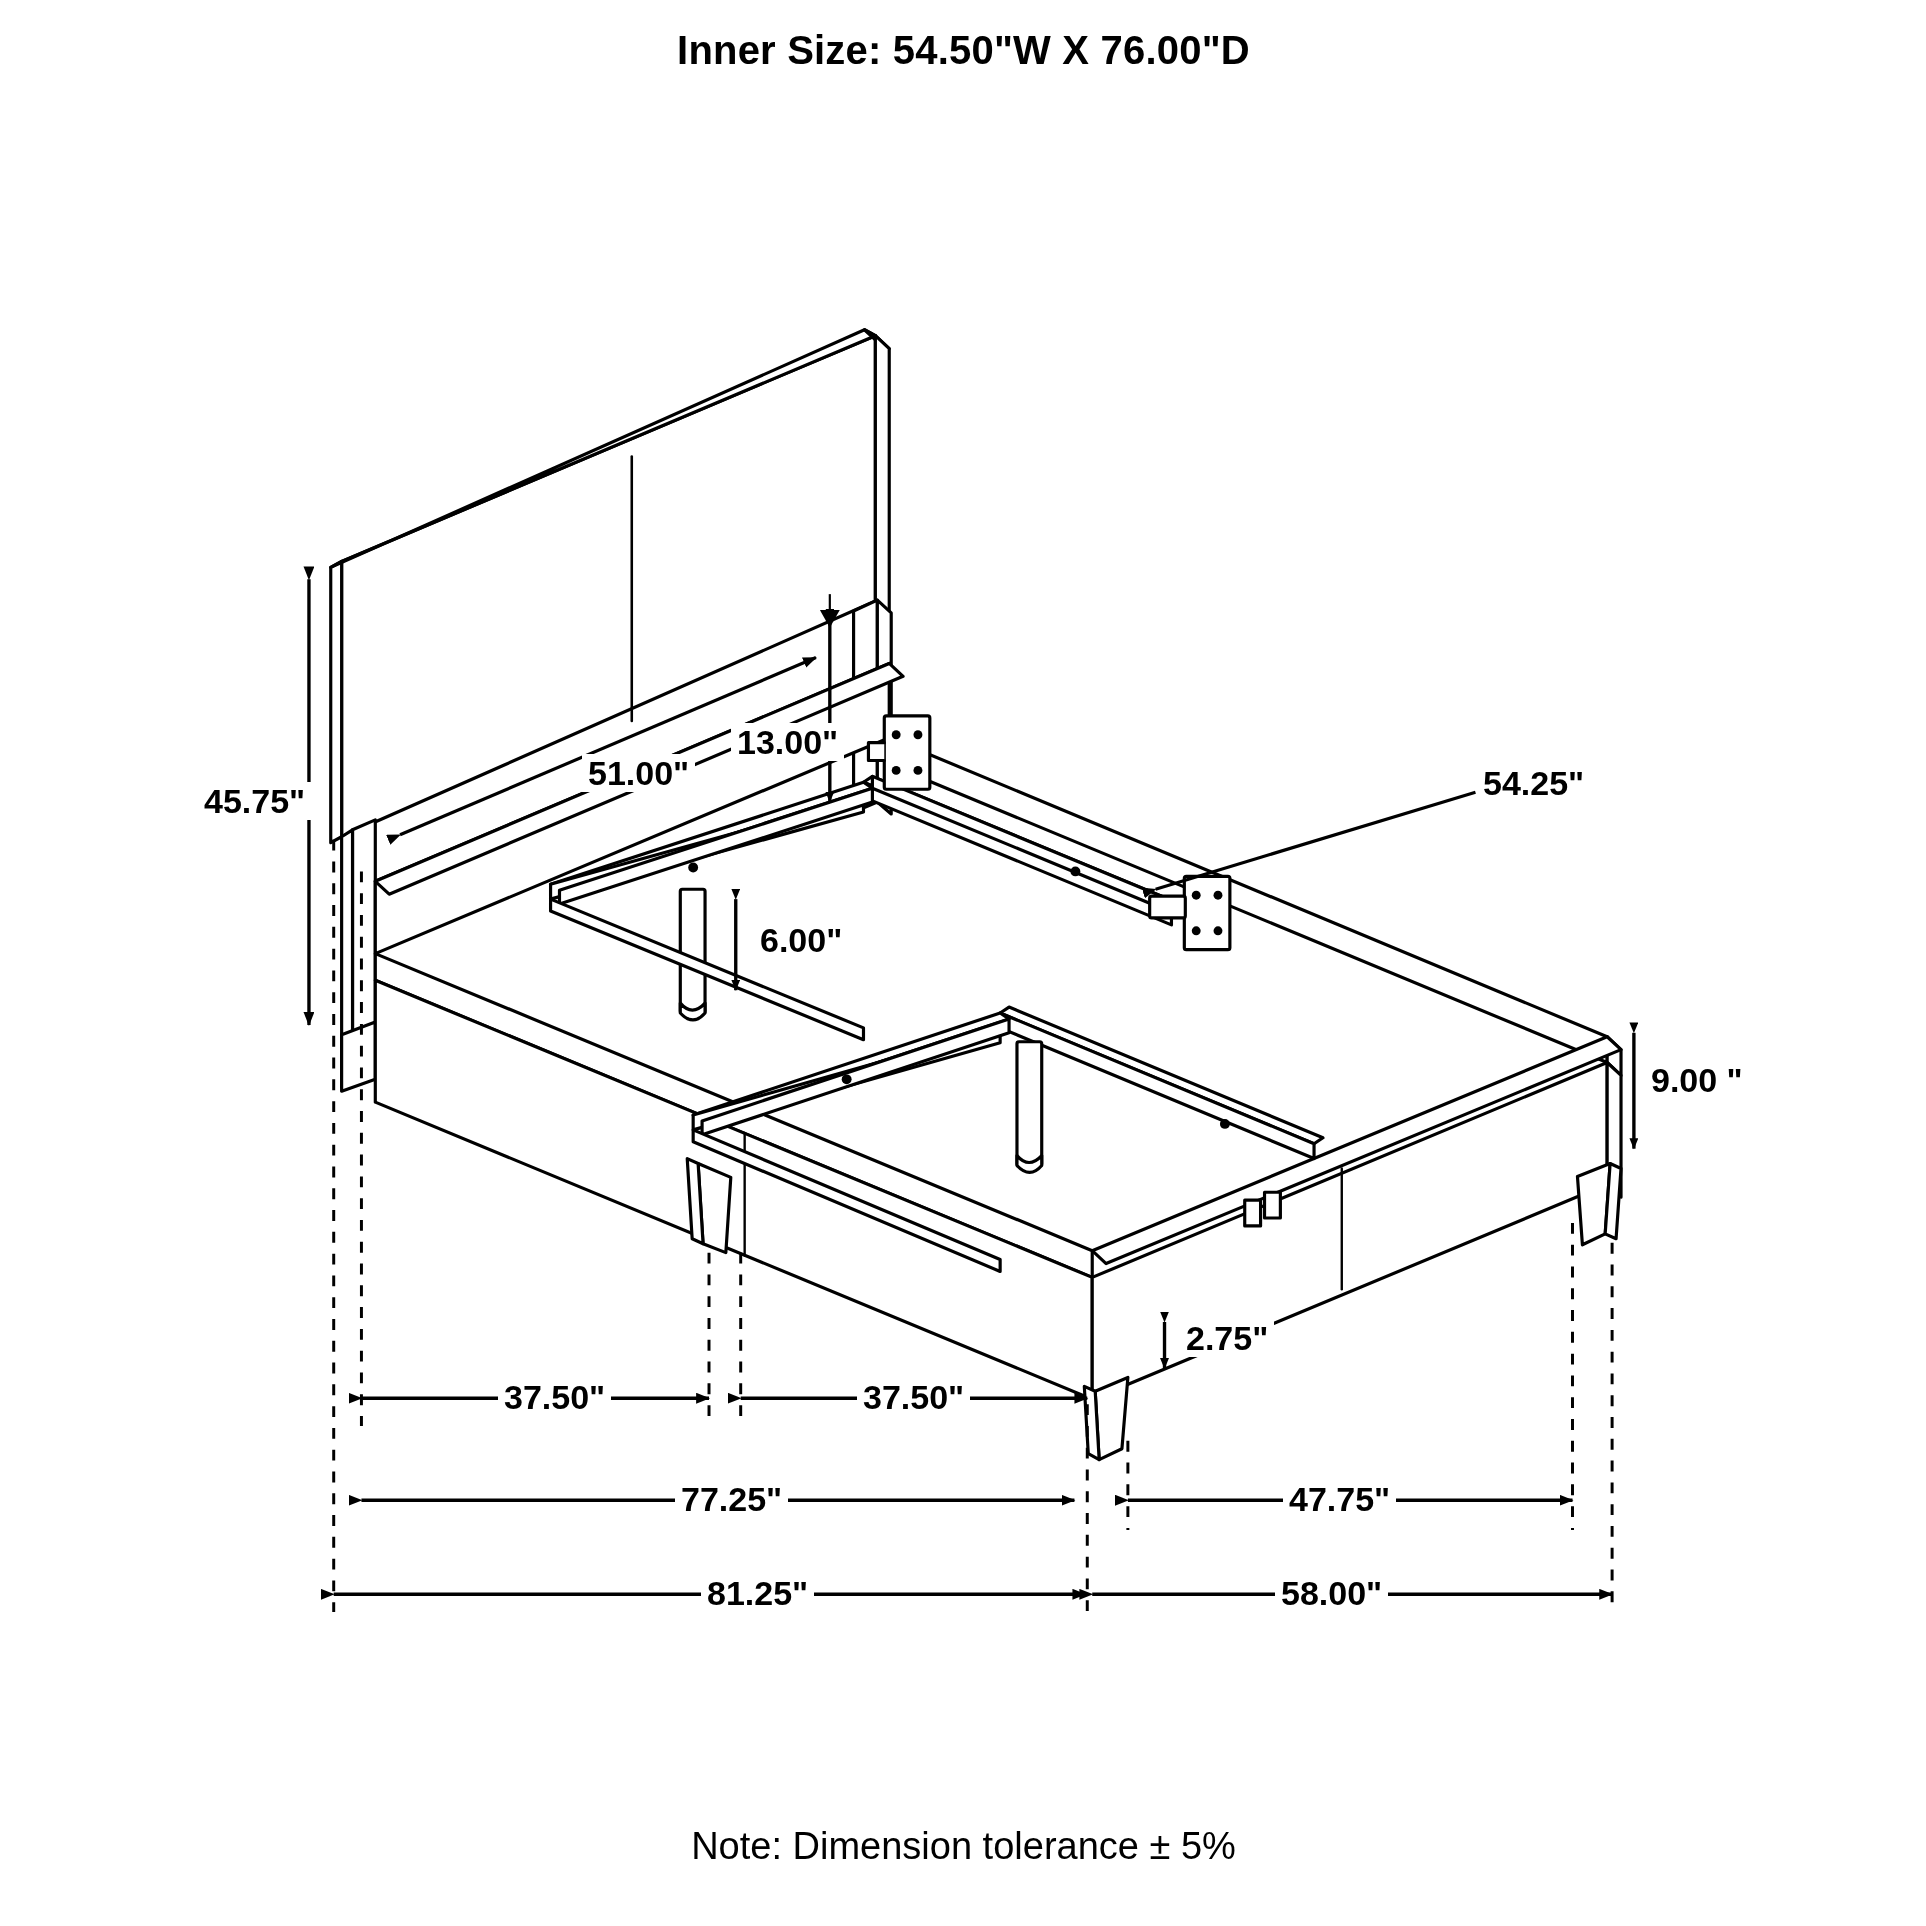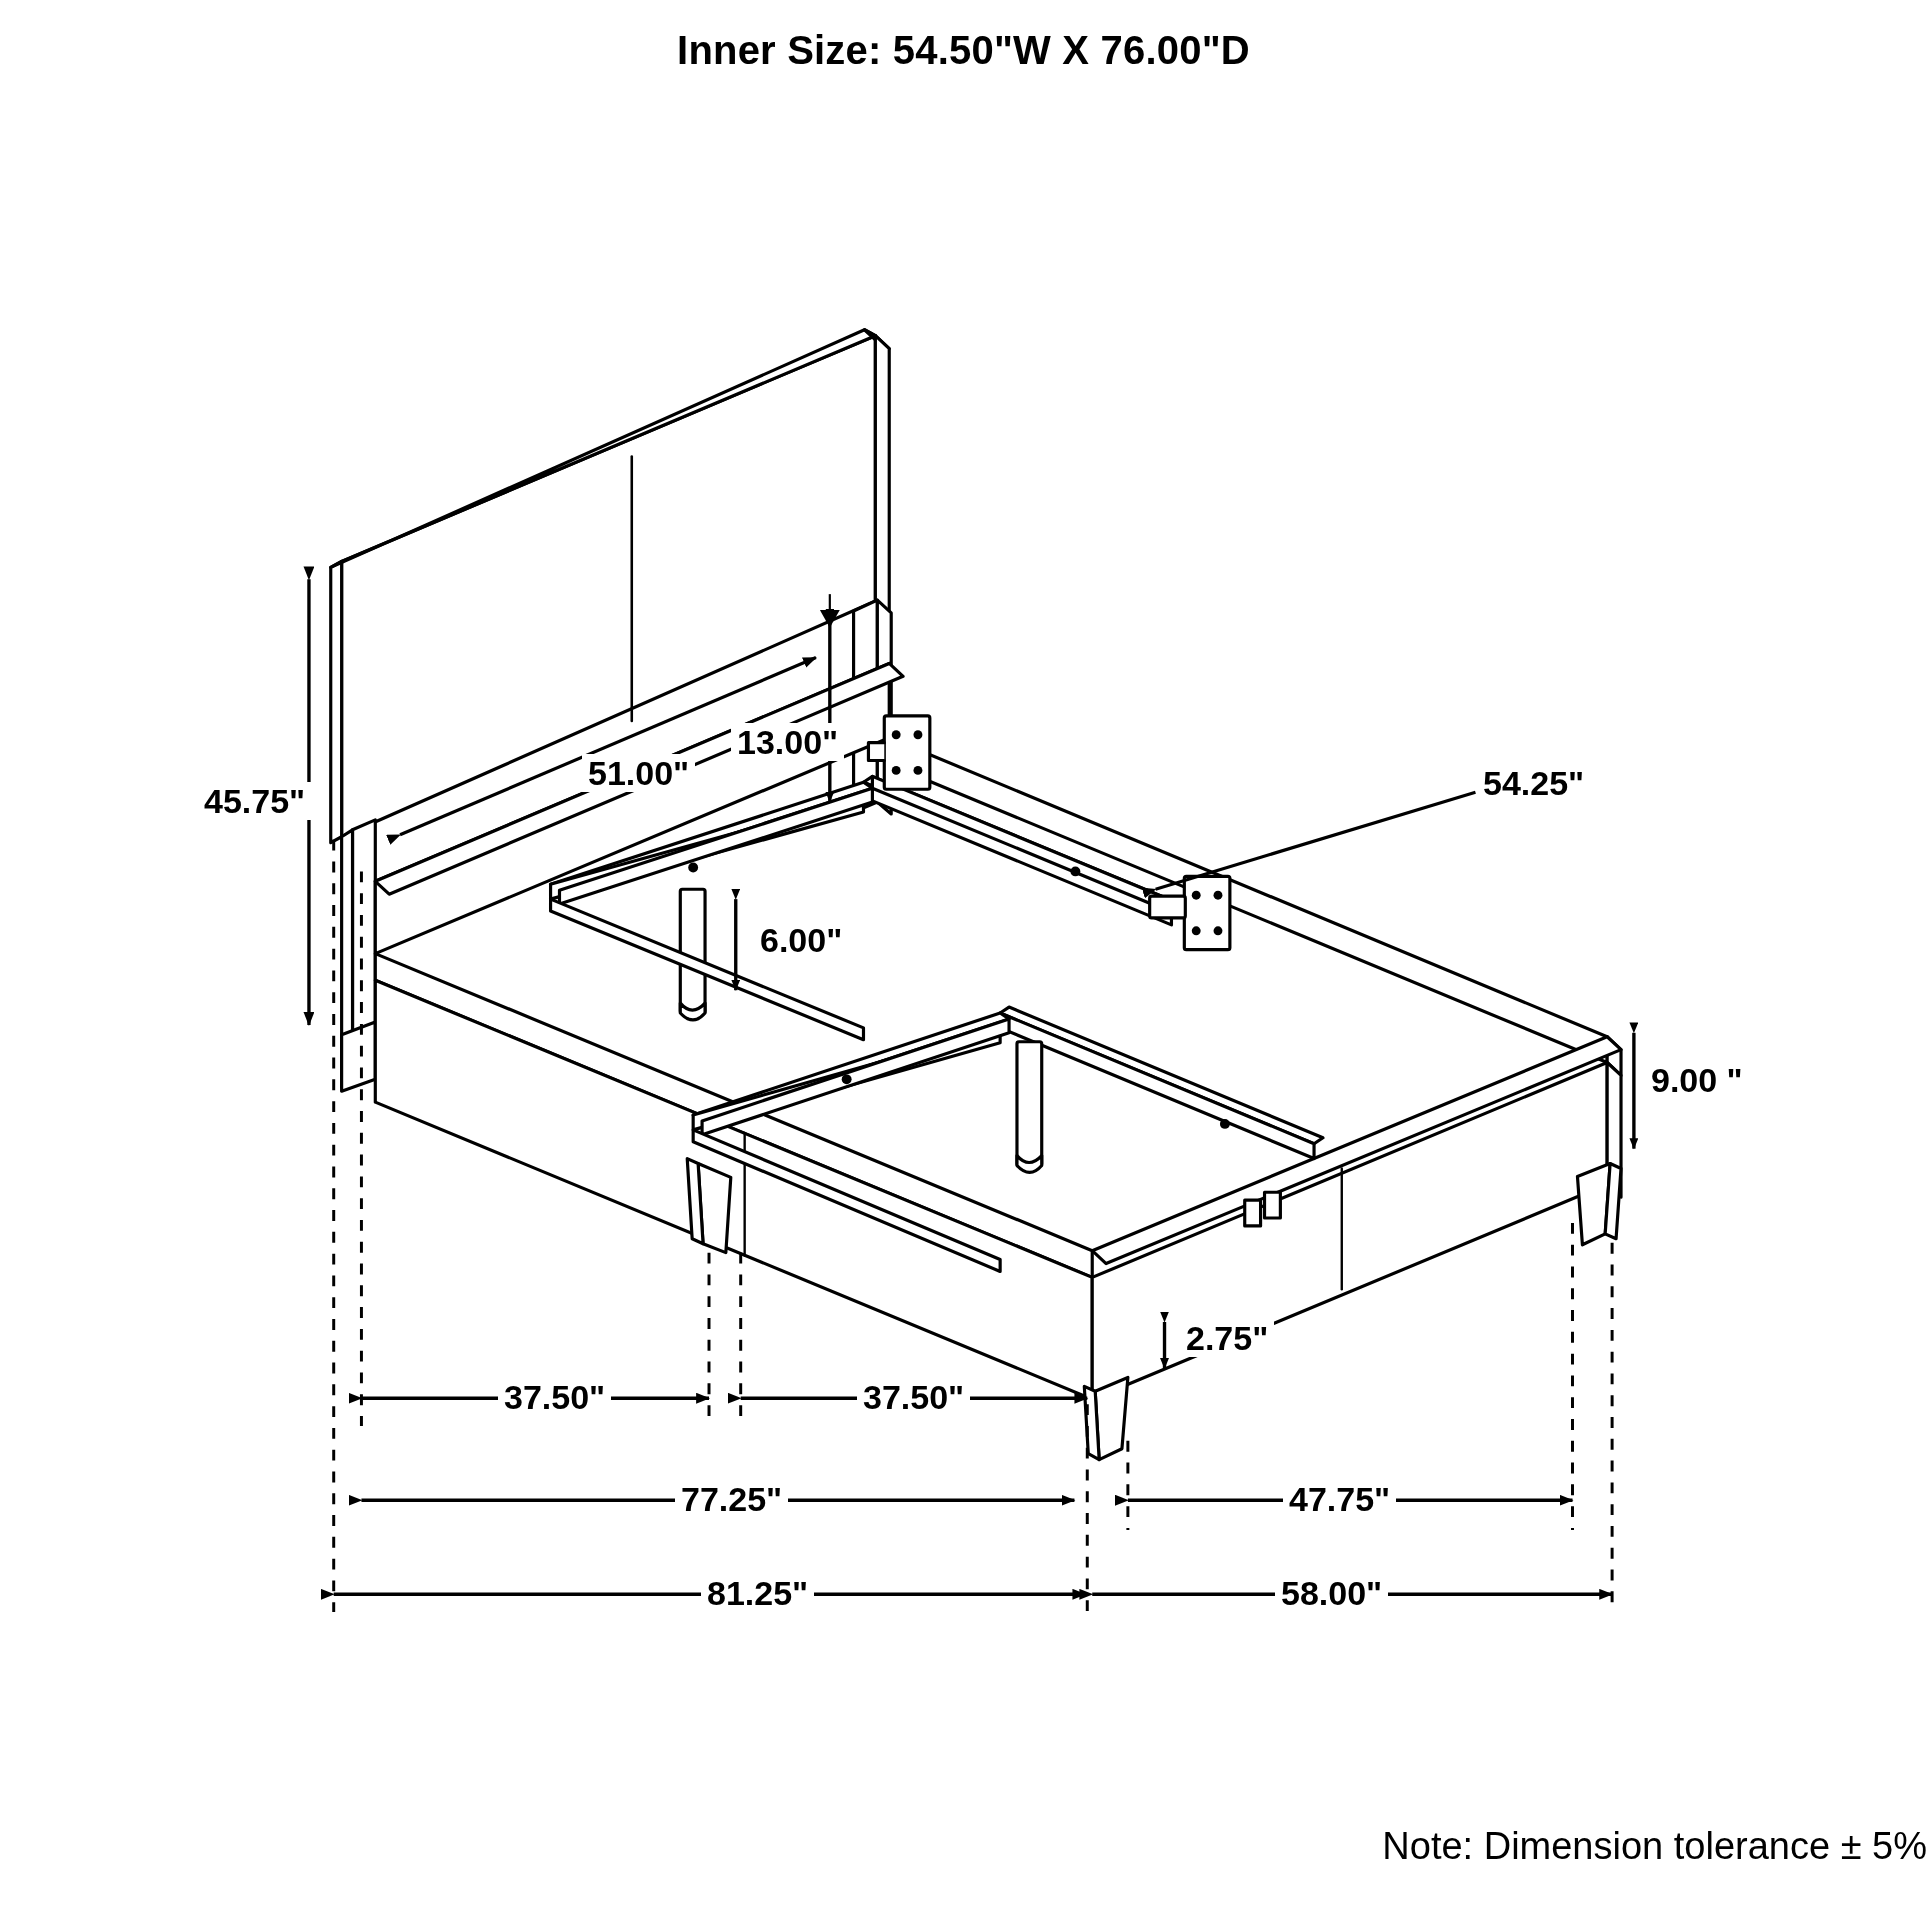--- a/index.html
+++ b/index.html
@@ -12,21 +12,21 @@
   }
   #stage{position:relative;width:1927px;height:1927px;background:#fff;}
 
   .title{
     position:absolute;left:0;top:28px;width:1927px;
     text-align:center;
     font-size:40px;font-weight:bold;letter-spacing:0.2px;
   }
   .note{
     position:absolute;left:0;top:1825px;width:1927px;
-    text-align:right;
+    text-align:center;
     font-size:38px;font-weight:normal;
   }
 
   svg.dwg{position:absolute;left:0;top:0;width:1927px;height:1927px;}
 
   .dimtext{
     position:absolute;
     font-size:34px;font-weight:bold;
     color:#000;white-space:nowrap;
     background:#fff;

